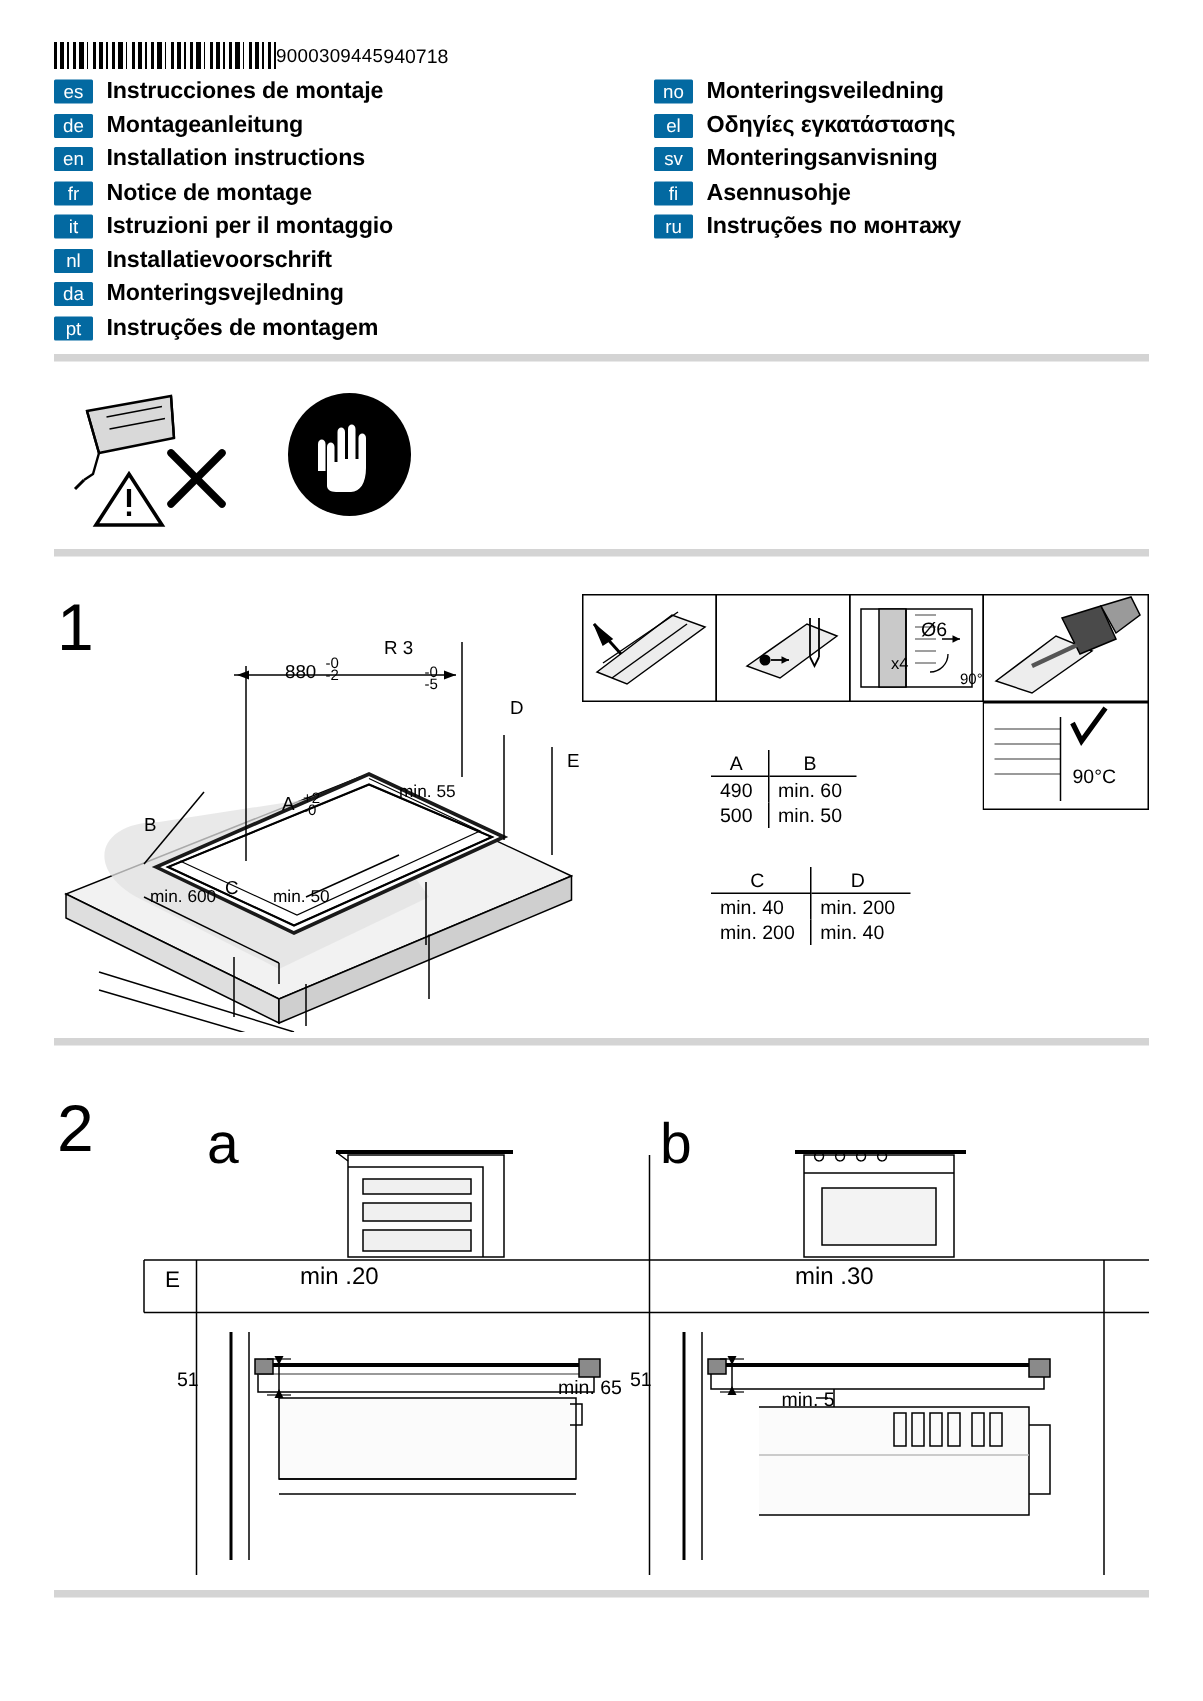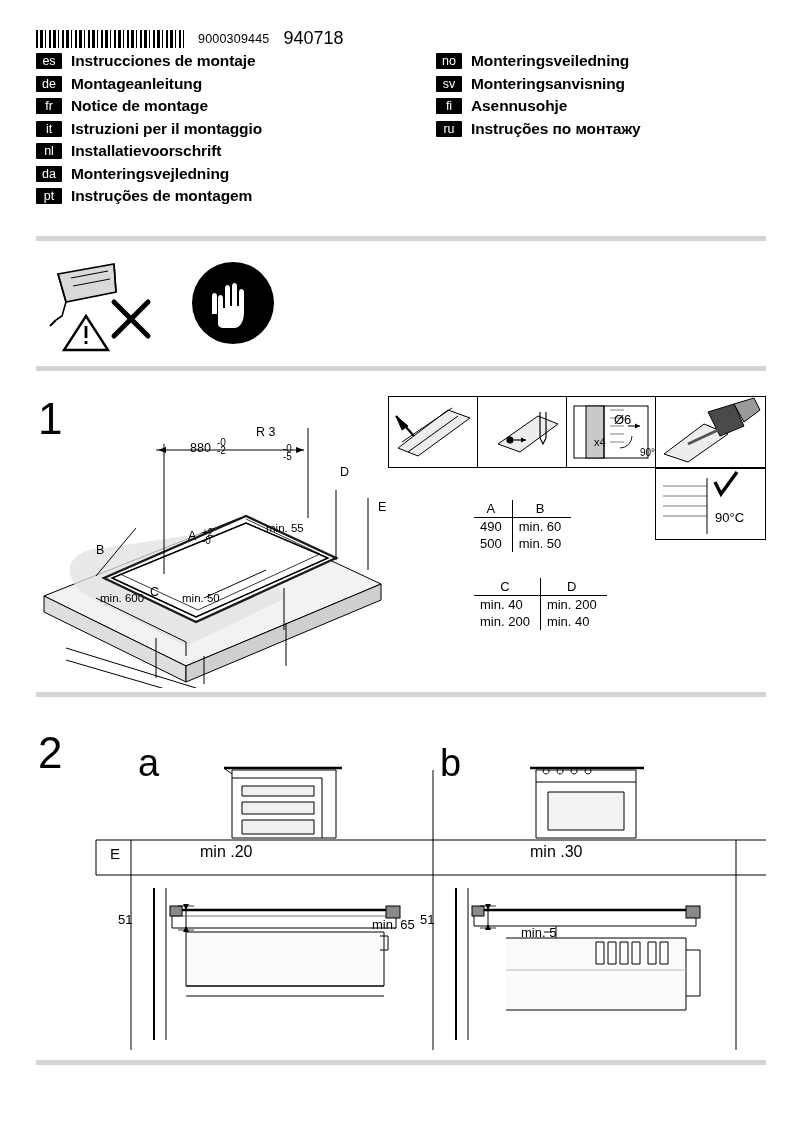--- a/index.html
+++ b/index.html
@@ -7,36 +7,36 @@
     width:802px;height:1134px;
     background:#ffffff;
     font-family:"Liberation Sans", sans-serif;
     color:#000;
     position:relative;
     overflow:hidden;
   }
   .page{position:absolute;left:0;top:0;width:802px;height:1134px;}
 
   
-  .barcode-row{position:absolute;left:36px;top:28px;display:flex;align-items:center;gap:14px;}
+  .barcode-row{position:absolute;left:36px;top:28px;display:flex;align-items:center;}
   .barcode{height:18px;width:148px;
     background:
       repeating-linear-gradient(90deg,#000 0 2px,#fff 2px 4px,#000 4px 7px,#fff 7px 9px,#000 9px 10px,#fff 10px 13px);
   }
   .barcode-num{font-size:12.5px;letter-spacing:.2px;}
-  .barcode-num2{font-size:18px;}
+  .barcode-num2{font-size:13px;}
 
   .langs{position:absolute;left:36px;top:50px;width:730px;}
   .lang-col{position:absolute;top:0;}
   .lang-col.left{left:0;}
   .lang-col.right{left:400px;}
   .lang-row{display:flex;align-items:center;height:22.5px;}
   .lang-code{
     width:26px;height:16px;line-height:16px;
-    background:#000000;color:#ffffff;
+    background:#0369a1;color:#ffffff;
     font-size:12.5px;text-align:center;
     margin-right:9px;border-radius:1px;
     font-family:"Liberation Sans", sans-serif;
     flex:none;
   }
   .lang-name{font-size:15.5px;font-weight:bold;letter-spacing:-.1px;}
 
   .rule{position:absolute;left:36px;width:730px;height:5px;background:#d4d4d4;}
 
   
@@ -78,20 +78,24 @@
     <div class="lang-col left">
       <div class="lang-row">
         <div class="lang-code">es</div>
         <div class="lang-name">Instrucciones de montaje</div>
       </div>
       <div class="lang-row">
         <div class="lang-code">de</div>
         <div class="lang-name">Montageanleitung</div>
       </div>
       <div class="lang-row">
+        <div class="lang-code">en</div>
+        <div class="lang-name">Installation instructions</div>
+      </div>
+      <div class="lang-row">
         <div class="lang-code">fr</div>
         <div class="lang-name">Notice de montage</div>
       </div>
       <div class="lang-row">
         <div class="lang-code">it</div>
         <div class="lang-name">Istruzioni per il montaggio</div>
       </div>
       <div class="lang-row">
         <div class="lang-code">nl</div>
         <div class="lang-name">Installatievoorschrift</div>
@@ -103,20 +107,24 @@
       <div class="lang-row">
         <div class="lang-code">pt</div>
         <div class="lang-name">Instruções de montagem</div>
       </div>
     </div>
 
     <div class="lang-col right">
       <div class="lang-row">
         <div class="lang-code">no</div>
         <div class="lang-name">Monteringsveiledning</div>
+      </div>
+      <div class="lang-row">
+        <div class="lang-code">el</div>
+        <div class="lang-name">Οδηγίες εγκατάστασης</div>
       </div>
       <div class="lang-row">
         <div class="lang-code">sv</div>
         <div class="lang-name">Monteringsanvisning</div>
       </div>
       <div class="lang-row">
         <div class="lang-code">fi</div>
         <div class="lang-name">Asennusohje</div>
       </div>
       <div class="lang-row">

